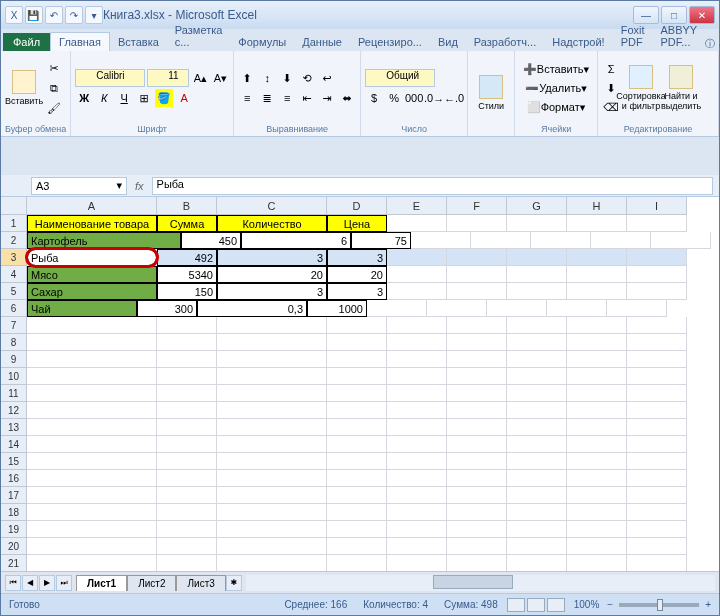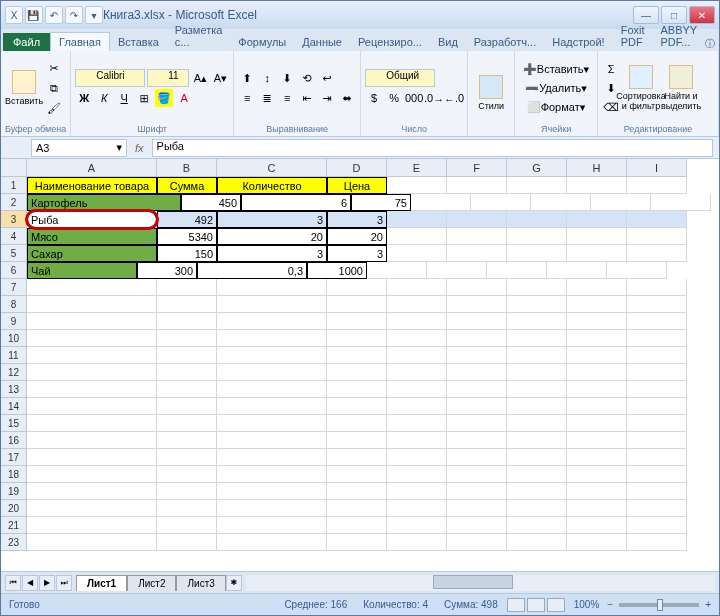--- a/index.html
+++ b/index.html
@@ -26,21 +26,21 @@
 .rgroup { border-right: 1px solid #d0dae8; padding: 2px 4px; display: flex; flex-direction: column; justify-content: space-between; }
 .rgroup-label { text-align: center; font-size: 9px; color: #5a7aa0; padding-top: 1px; }
 .rgroup-body { flex: 1; display: flex; align-items: center; gap: 2px; }
 .big-btn { width: 38px; height: 58px; display: flex; flex-direction: column; align-items: center; justify-content: center; font-size: 9px; text-align: center; cursor: pointer; }
 .big-btn .ico { width: 24px; height: 24px; background: #fff3d0; border: 1px solid #d8c080; margin-bottom: 2px; }
 .font-ctrls { display: flex; flex-direction: column; gap: 2px; }
 .font-row { display: flex; gap: 2px; align-items: center; }
 .font-select { height: 18px; border: 1px solid #b5c9e0; background: #fef9c3; font-size: 10px; padding: 0 20px; }
 .sm-btn { width: 18px; height: 18px; border: 1px solid transparent; display: flex; align-items: center; justify-content: center; font-size: 11px; cursor: pointer; }
 
-.formula-bar { height: 22px; background: #e8eef7; border-bottom: 1px solid #b5c9e0; display: flex; align-items: center; font-size: 11px; }
+.formula-bar { height: 22px; background: #e8eef7; border-bottom: 1px solid #b5c9e0; display: flex; align-items: center; font-size: 11px; margin-top: 38px; }
 .name-box { width: 96px; height: 18px; background: #fff; border: 1px solid #b5c9e0; margin-left: 30px; padding: 0 4px; display: flex; align-items: center; justify-content: space-between; }
 .fx-lbl { padding: 0 8px; font-style: italic; color: #666; }
 .formula-input { flex: 1; height: 18px; background: #fff; border: 1px solid #b5c9e0; padding: 0 4px; margin-right: 6px; }
 
 .grid-area { flex: 1; background: #fff; position: relative; overflow: hidden; }
 .colheads { display: flex; position: absolute; top: 0; left: 0; height: 18px; }
 .corner { width: 26px; height: 18px; background: #e8eef7; border-right: 1px solid #c0c8d4; border-bottom: 1px solid #c0c8d4; }
 .colhead { height: 18px; background: #e8eef7; border-right: 1px solid #c0c8d4; border-bottom: 1px solid #c0c8d4; display: flex; align-items: center; justify-content: center; font-size: 11px; color: #333; }
 .colA { width: 130px; } .colB { width: 60px; } .colC { width: 110px; } .colD { width: 60px; }
 .colE,.colF,.colG,.colH,.colI { width: 60px; }

